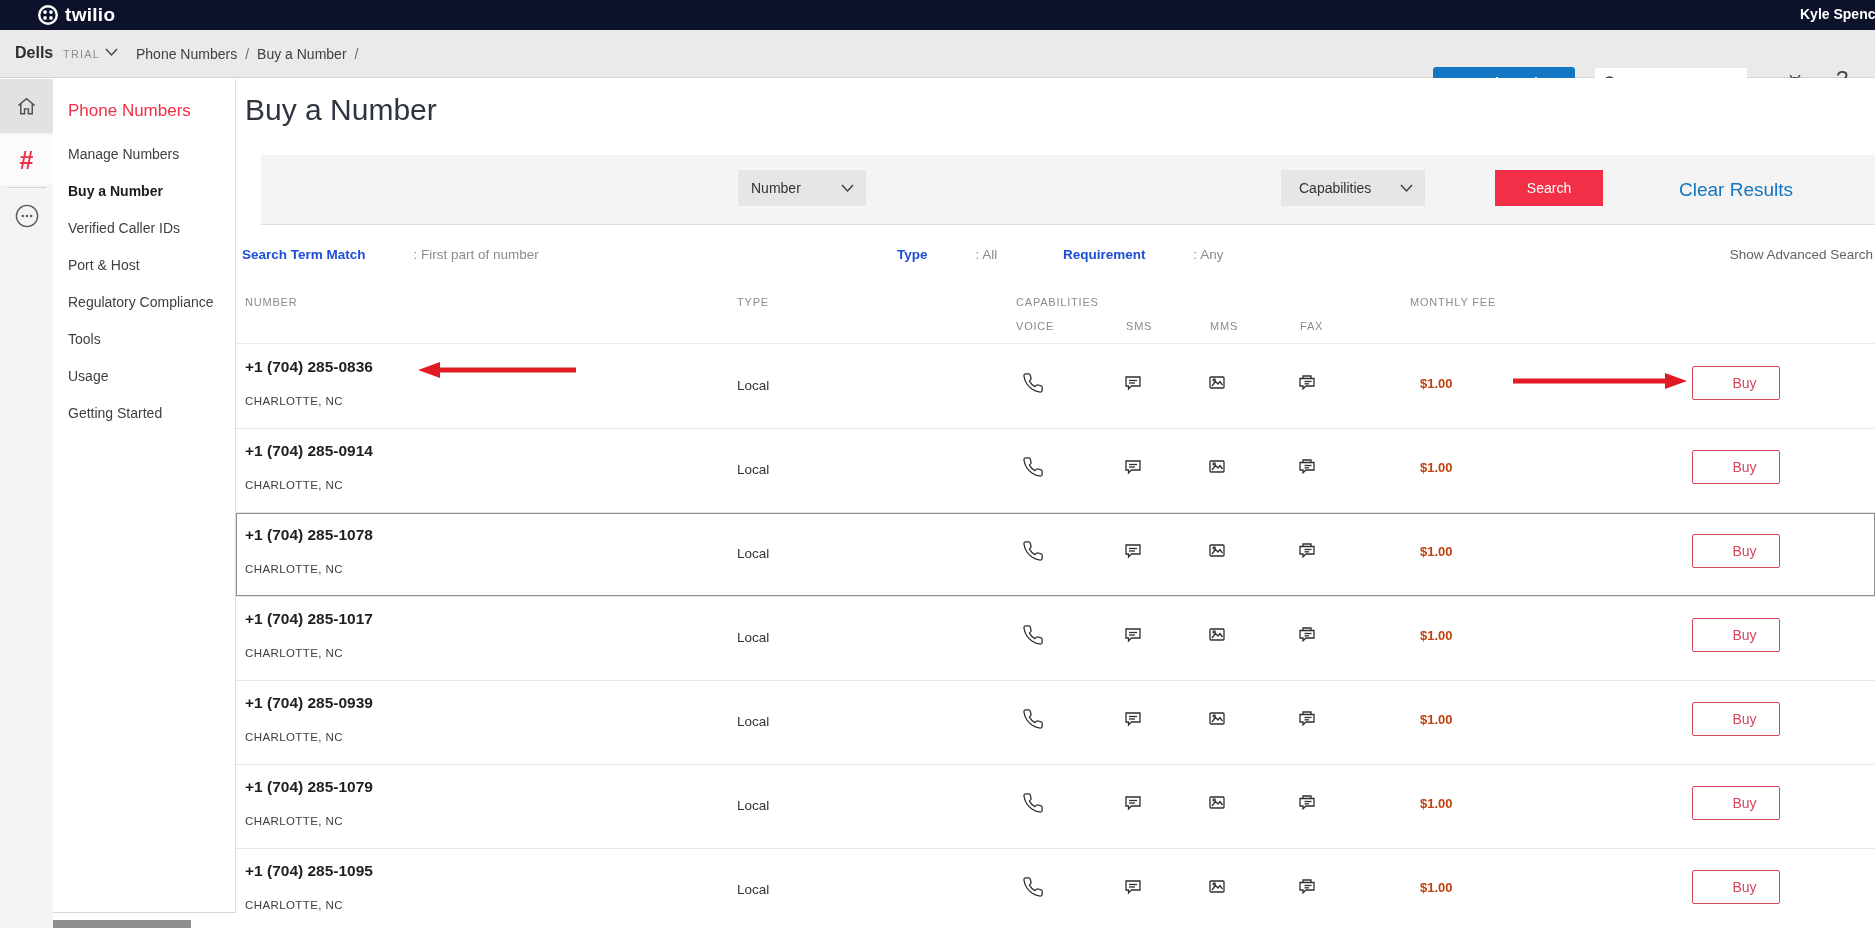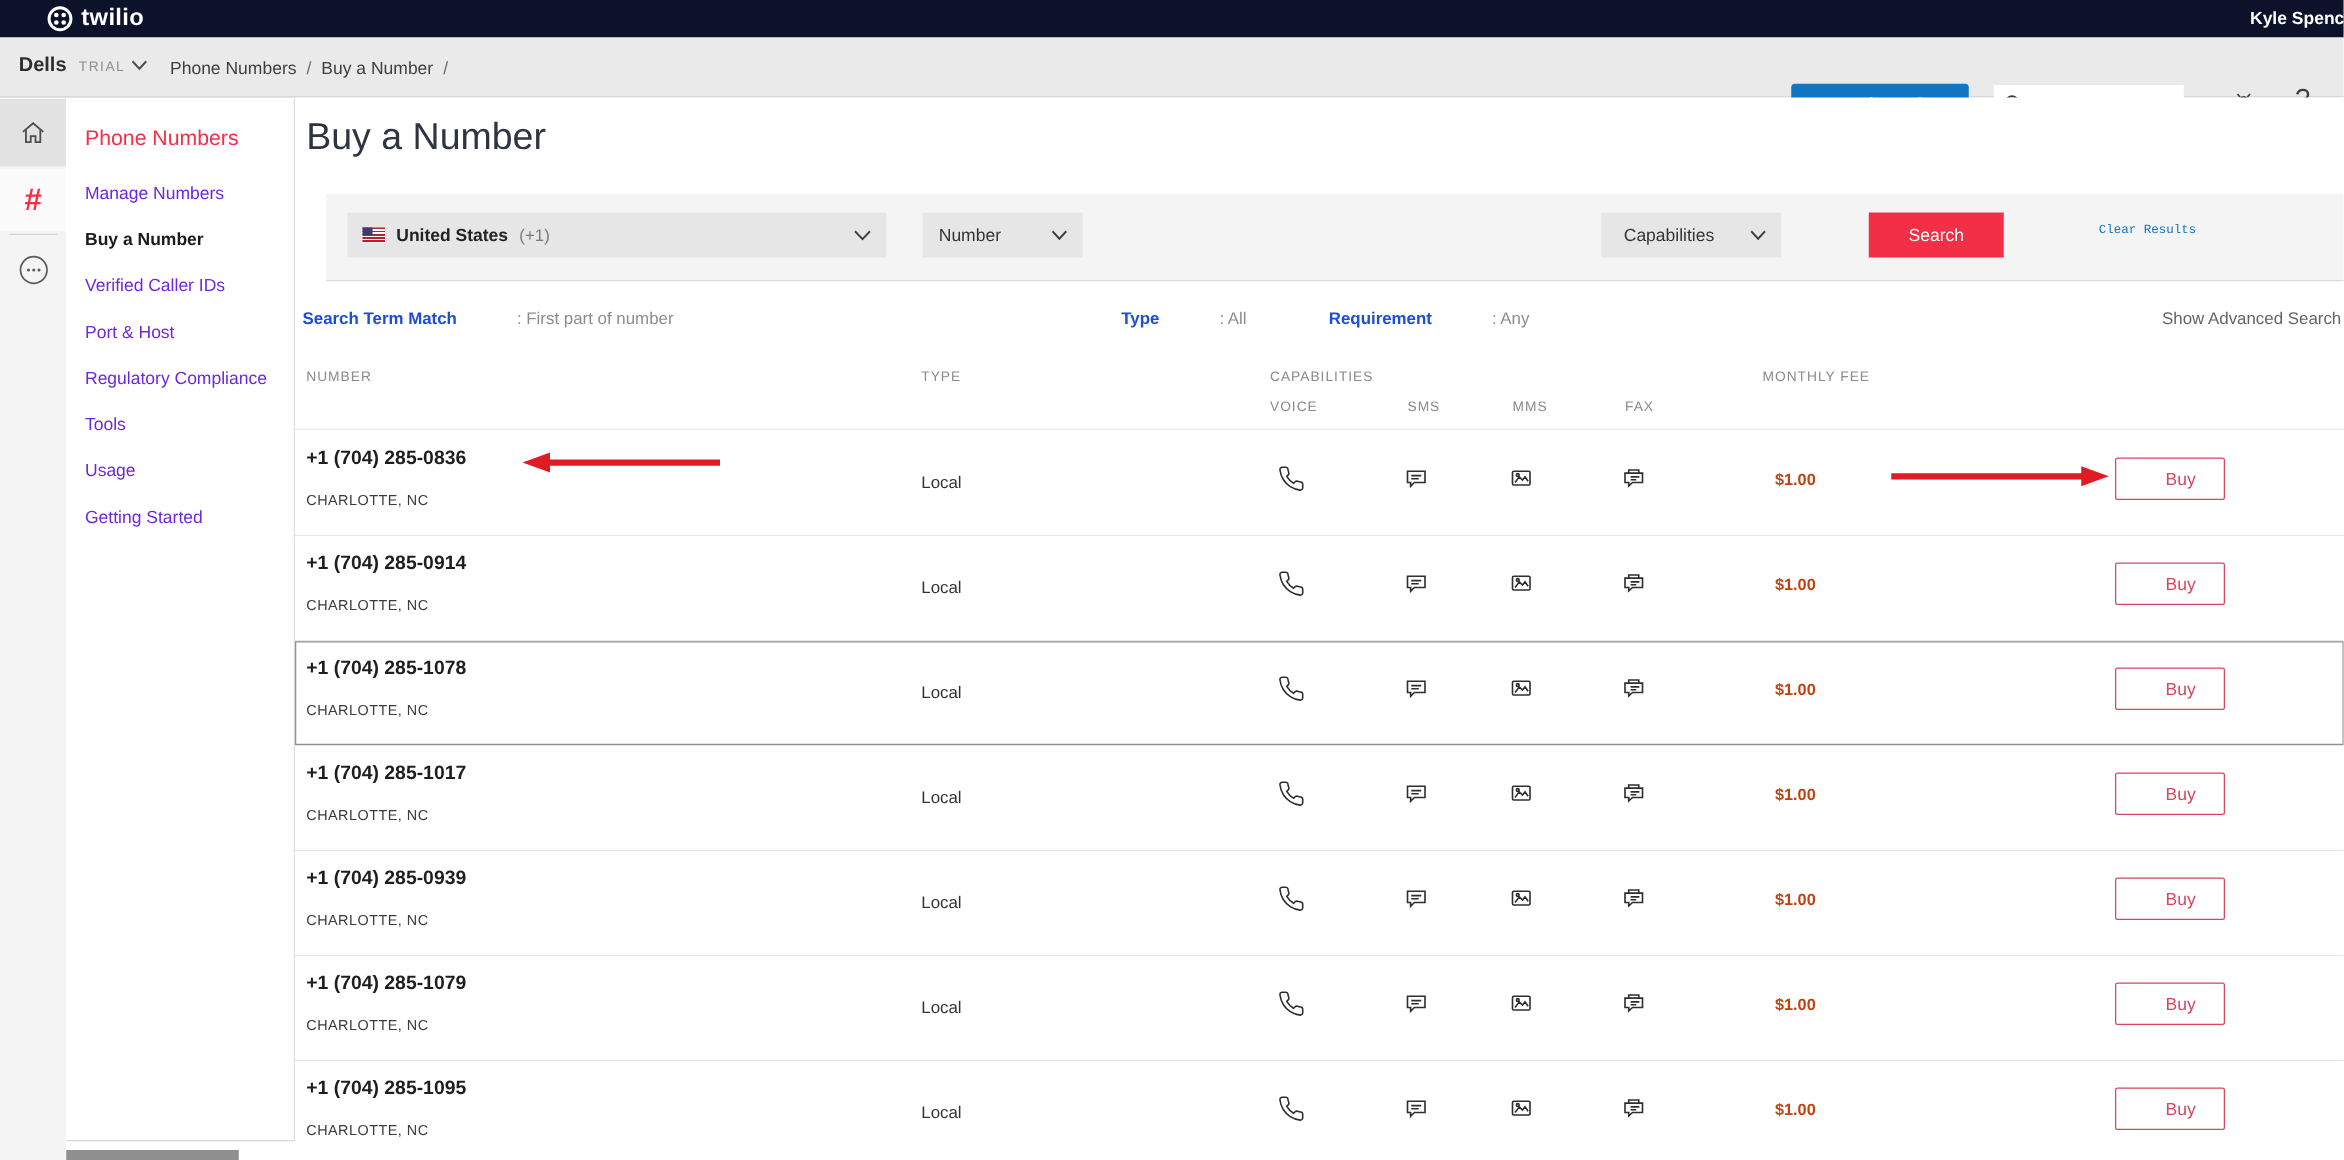--- a/index.html
+++ b/index.html
@@ -33,39 +33,39 @@
   .rail-home { position:absolute; left:0; top:0; width:53px; height:54px; background:#e2e2e2; display:flex; align-items:center; justify-content:center; }
   .rail-hash { position:absolute; left:0; top:56px; width:53px; height:50px; display:flex; align-items:center; justify-content:center;
     color:var(--red); font-size:25px; font-weight:600; background:#fbfbfb; }
   .rail-div { position:absolute; left:7px; top:108px; width:39px; height:0; border-top:1px solid #ddcfd2; }
   .rail-dots { position:absolute; left:0; top:112px; width:53px; height:50px; display:flex; align-items:center; justify-content:center; }
 
   
   .sidebar { position:absolute; left:53px; top:79px; width:183px; height:834px; background:#fff; border-right:1px solid #ddd; border-bottom:1px solid #d6d6d6; }
   .side-heading { position:absolute; left:15px; top:22px; color:var(--red); font-size:17px; }
   .side-nav { position:absolute; left:15px; top:66px; width:160px; }
-  .side-item { font-size:14px; color:#6d28d9; line-height:19px; margin-bottom:18px; cursor:pointer; }
+  .side-item { font-size:14px; color:#404040; line-height:19px; margin-bottom:18px; cursor:pointer; }
   .side-item.active { color:#1b1b1b; font-weight:600; }
 
   
   .main { position:absolute; left:236px; top:78px; width:1639px; height:850px; background:#fff; }
   .page-title { position:absolute; left:9px; top:15px; font-size:30px; color:#2e3440; font-weight:400; }
 
   .form-panel { position:absolute; left:25px; top:77px; width:1614px; height:70px; background:#f4f4f4; border-bottom:1px solid #dcdcdc; }
   .ctrl { position:absolute; top:15px; height:36px; background:#e6e6e6; display:flex; align-items:center; cursor:pointer; }
   .ctrl .chev { margin-left:auto; margin-right:12px; color:#3f3f3f; }
   .country-select { left:17px; width:431px; padding-left:12px; gap:9px; }
   .country-name { font-size:14px; font-weight:700; color:#222; }
   .country-code { font-size:13.5px; color:#7c7c7c; }
   .type-select { left:477px; width:128px; padding-left:13px; }
   .type-label { font-size:14px; color:#333; }
   .num-input { position:absolute; left:605px; top:15px; width:215px; height:36px; background:#fff; border:none; outline:none; padding:0 12px; font-size:14px; color:#333; font-family:inherit; }
   .caps-select { left:1020px; width:144px; padding-left:18px; gap:10px; }
   .search-btn { position:absolute; left:1234px; top:15px; width:108px; height:36px; background:var(--red); color:#fff; border:none; font-size:14px; font-family:inherit; cursor:pointer; }
-  .clear-btn { position:absolute; left:1418px; top:24px; color:var(--blue); font-size:10px; cursor:pointer; background:none; border:none; font-family:Liberation Mono, monospace; }
+  .clear-btn { position:absolute; left:1418px; top:24px; color:var(--blue); font-size:19px; cursor:pointer; background:none; border:none; font-family:Liberation Sans, sans-serif; }
 
   .summary { position:absolute; left:0; top:163px; width:1639px; height:30px; font-size:13.5px; }
   .summary b { color:#1d4ed8; font-weight:700; }
   .summary span.val { color:#8c8c8c;margin-left:48px; }
   .sum-match { position:absolute; left:6px; top:6px; }
   .sum-type  { position:absolute; left:661px; top:6px; }
   .sum-req   { position:absolute; left:827px; top:6px; }
   .adv-link  { position:absolute; right:2px; top:6px; color:#636363; font-size:13.5px; cursor:pointer; }
 
   .thead { position:absolute; left:0; top:210px; width:1639px; height:56px; border-bottom:1px solid #ececec;
@@ -190,32 +190,20 @@
         <div class="side-item">Tools</div>
         <div class="side-item">Usage</div>
         <div class="side-item">Getting Started</div>
       </nav>
   </div>
 
   <div class="main">
     <h1 class="page-title">Buy a Number</h1>
 
     <div class="form-panel">
-      <div class="ctrl country-select">
-        <span style="width:18px;height:12px;display:inline-block;position:relative;background:repeating-linear-gradient(180deg,#b22234 0 1.3px,#fff 1.3px 2.6px);">
-          <span style="position:absolute;left:0;top:0;width:8px;height:6px;background:#3c3b6e;display:block;"></span>
-        </span>
-        <span class="country-name">United States</span>
-        <span class="country-code">(+1)</span>
-        <span class="chev">
-          <svg class="ic" width="14" height="9" viewBox="0 0 14 9">
-              <polyline points="1,1 7,7.3 13,1" fill="none" stroke="#3f3f3f" stroke-width="1.5"></polyline>
-            </svg>
-        </span>
-      </div>
       <div class="ctrl type-select">
         <span class="type-label">Number</span>
         <span class="chev">
           <svg class="ic" width="13" height="9" viewBox="0 0 13 9">
               <polyline points="1,1 6.5,7 12,1" fill="none" stroke="#3f3f3f" stroke-width="1.5"></polyline>
             </svg>
         </span>
       </div>
       <div class="ctrl caps-select">
         <span class="type-label">Capabilities</span>

